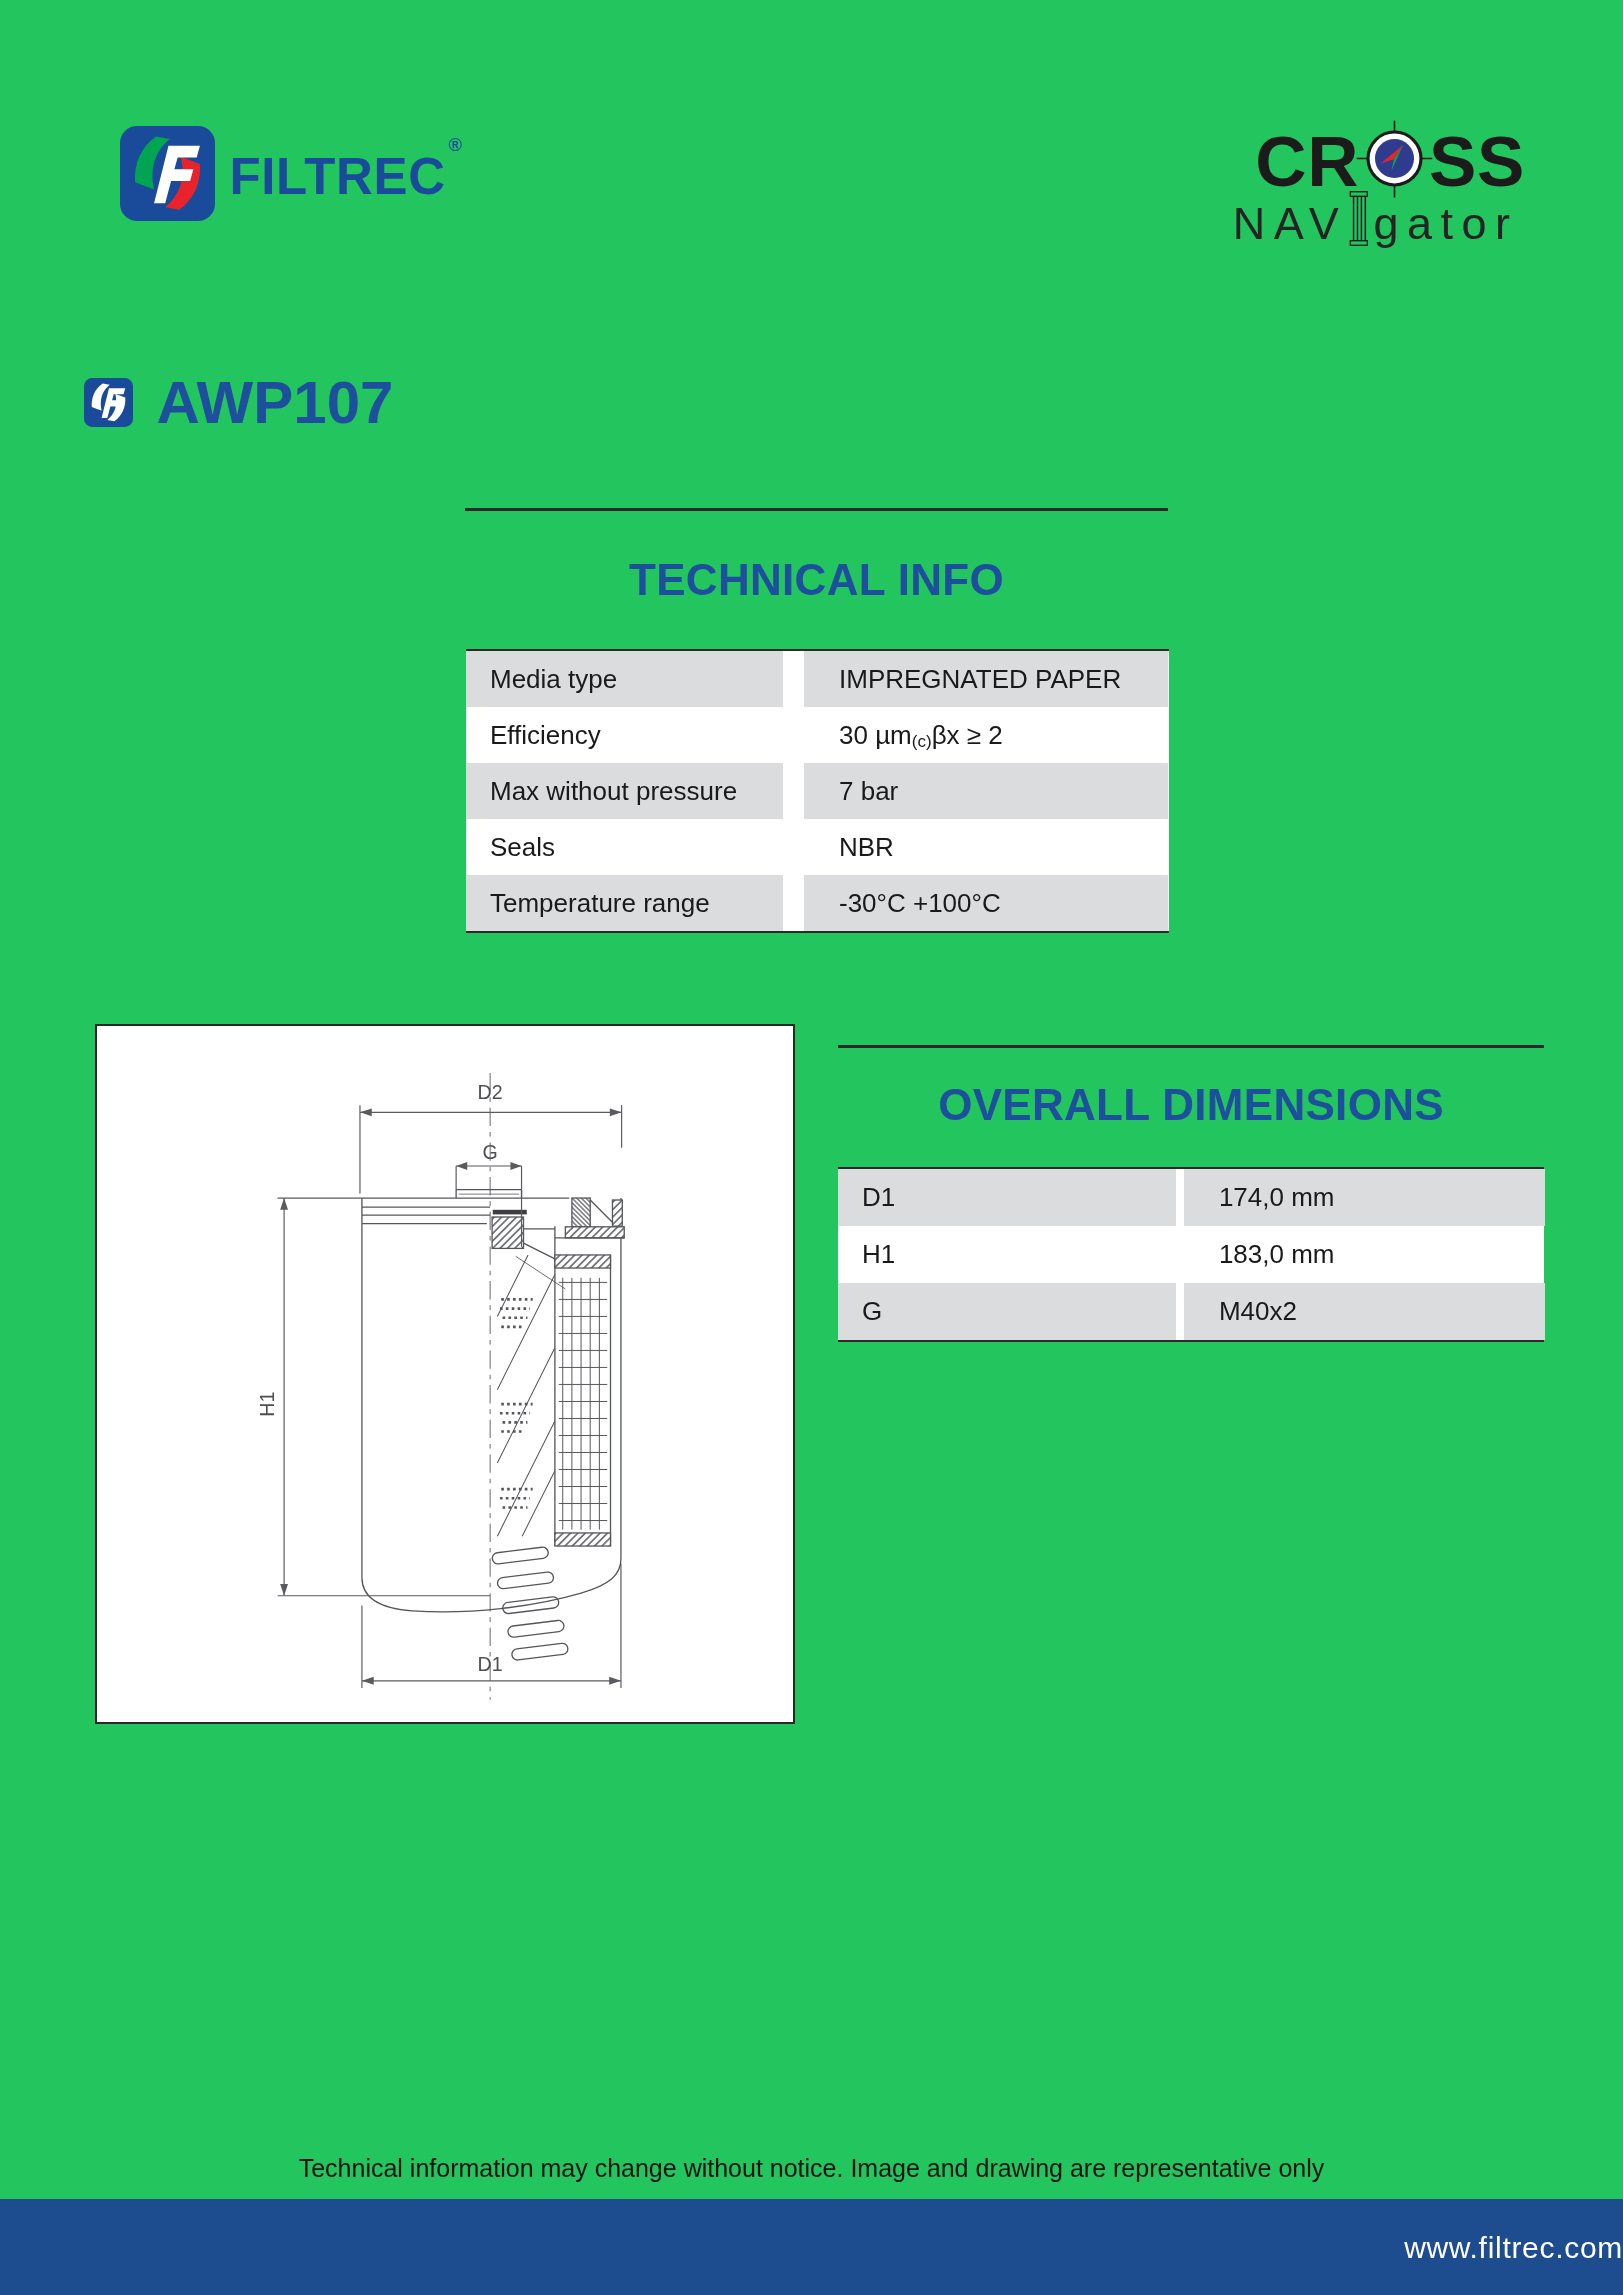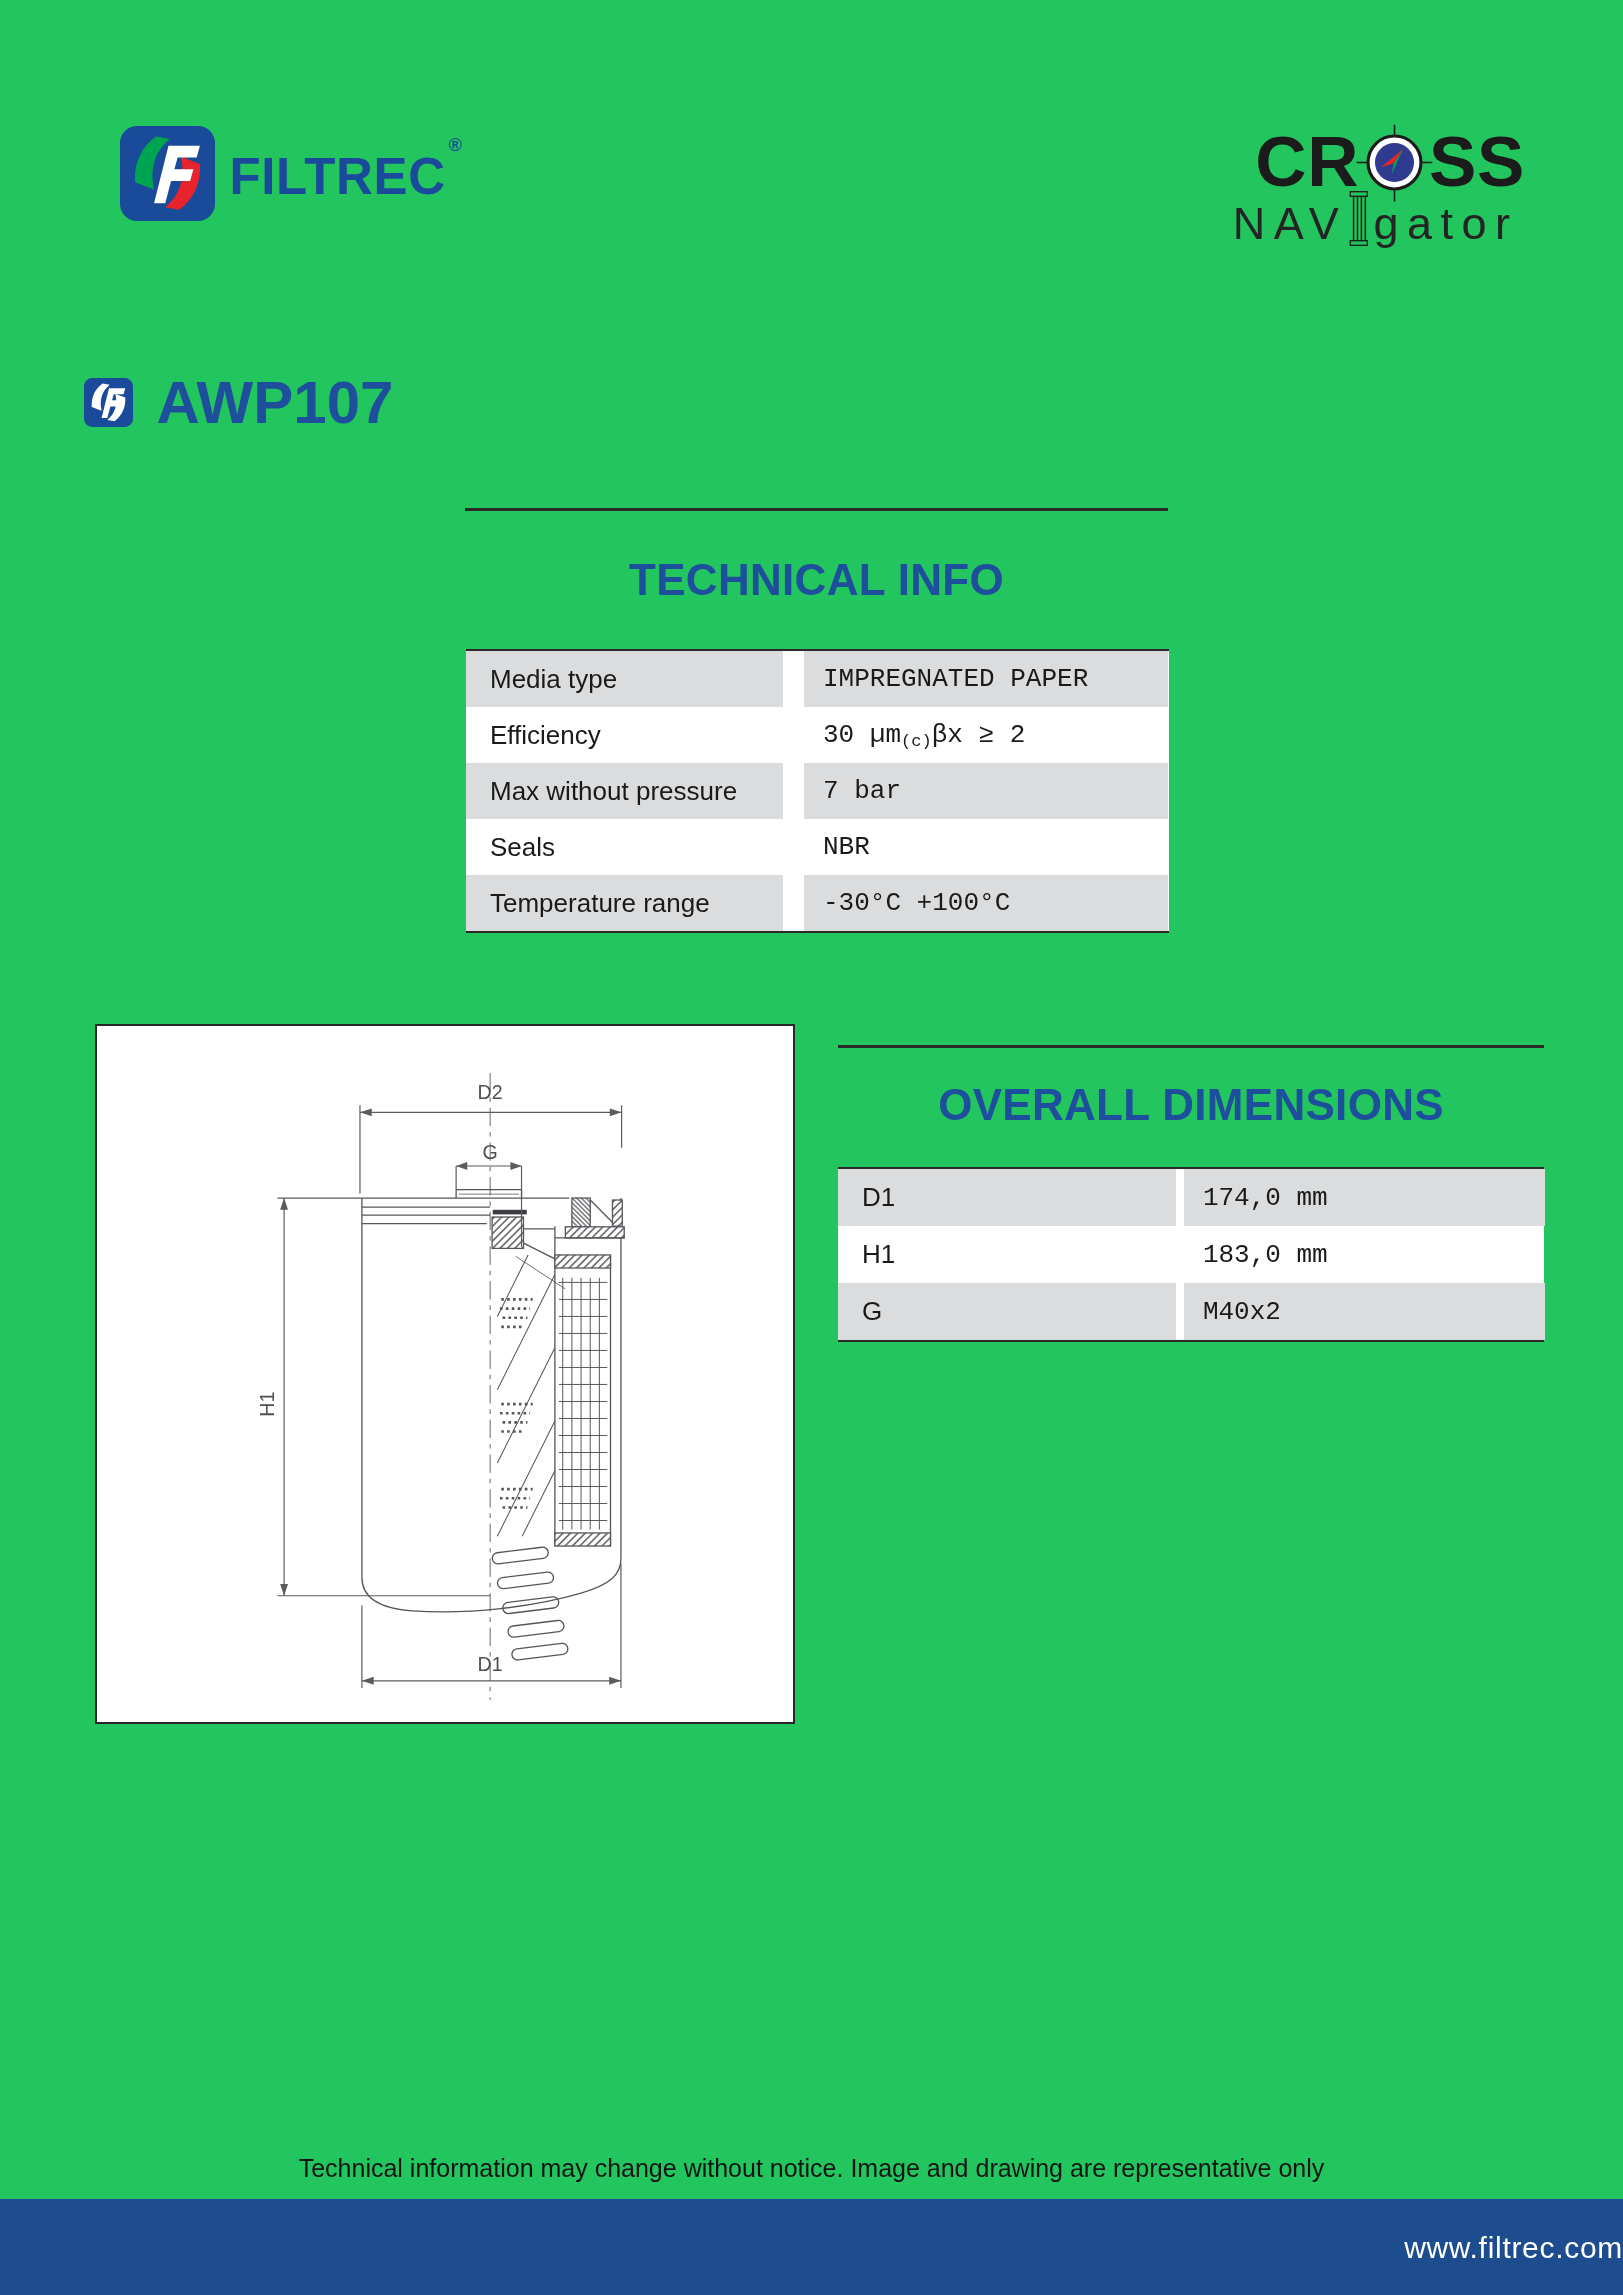--- a/index.html
+++ b/index.html
@@ -5,21 +5,21 @@
   html,body{margin:0;padding:0;background:#fff;}
   .page{position:relative;width:1623px;height:2295px;background:#22c55e;
         font-family:"Liberation Sans",sans-serif;color:#1a1a1a;overflow:hidden;}
 
   
   .filtrec-logo{position:absolute;left:120px;top:122px;display:flex;align-items:center;gap:14.4px;}
   .filtrec-wordmark{font-size:51px;font-weight:bold;color:#1a4b9a;letter-spacing:0.7px;line-height:95px;}
   .filtrec-wordmark sup{font-size:18.3px;font-weight:bold;position:relative;top:-25px;left:2.6px;}
 
   .cross-logo{position:absolute;top:126px;right:98px;text-align:right;}
-  .cross-row{display:flex;align-items:center;justify-content:flex-end;line-height:1;}
+  .cross-row{display:flex;align-items:flex-start;justify-content:flex-end;line-height:1;}
   .cross-letters{font-size:71px;font-weight:bold;color:#1b1b1b;letter-spacing:0.7px;line-height:1;}
   .compass{margin:0 3.3px;position:relative;top:1.3px;}
   .compass svg{overflow:visible;display:block;}
   .nav-row{display:flex;align-items:flex-start;justify-content:flex-end;margin-top:1.3px;padding-right:6.5px;
            font-size:45px;font-weight:400;color:#242424;letter-spacing:8.5px;}
   .column-glyph{position:relative;top:-9.2px;margin:0 5.2px 0 1.3px;}
 
   
   .product-title{position:absolute;left:84px;top:378px;display:flex;align-items:center;gap:23.6px;}
   .product-title h1{margin:0;font-size:60px;font-weight:bold;color:#1e4f9c;line-height:49px;}
@@ -34,21 +34,21 @@
 
   
   .spec-table{position:absolute;border-top:2.6px solid #2b2a29;border-bottom:2.6px solid #2b2a29;background:#fff;}
   .tech-table{left:466px;top:649px;width:703px;}
   .dim-table{left:838px;top:1167px;width:706px;}
   .spec-row{display:grid;}
   .tech-table .spec-row{grid-template-columns:317px 21px 364px;height:56px;}
   .dim-table .spec-row{grid-template-columns:338px 7.9px 361px;height:57px;}
   .cell{display:flex;align-items:center;font-size:26px;color:#1a1a1a;}
   .cell.label{padding-left:24px;}
-  .cell.value{padding-left:19px;font-family:Liberation Mono, monospace;}
+  .cell.value{padding-left:35px;}
   .spec-row.shade .cell{background:#dbdcdd;}
   .colgap{background:#ffffff;}
   .cell sub{font-size:17px;position:relative;top:6.5px;}
 
   
   .drawing-box{position:absolute;left:95px;top:1024px;width:696px;height:696px;
                border:2px solid #2a2728;background:#fff;}
   .drawing-box svg{display:block;width:100%;height:100%;}
   .dimtxt{fill:#4e4f52;font-family:"Liberation Sans",sans-serif;font-size:30px;text-anchor:middle;stroke:none;}
 

